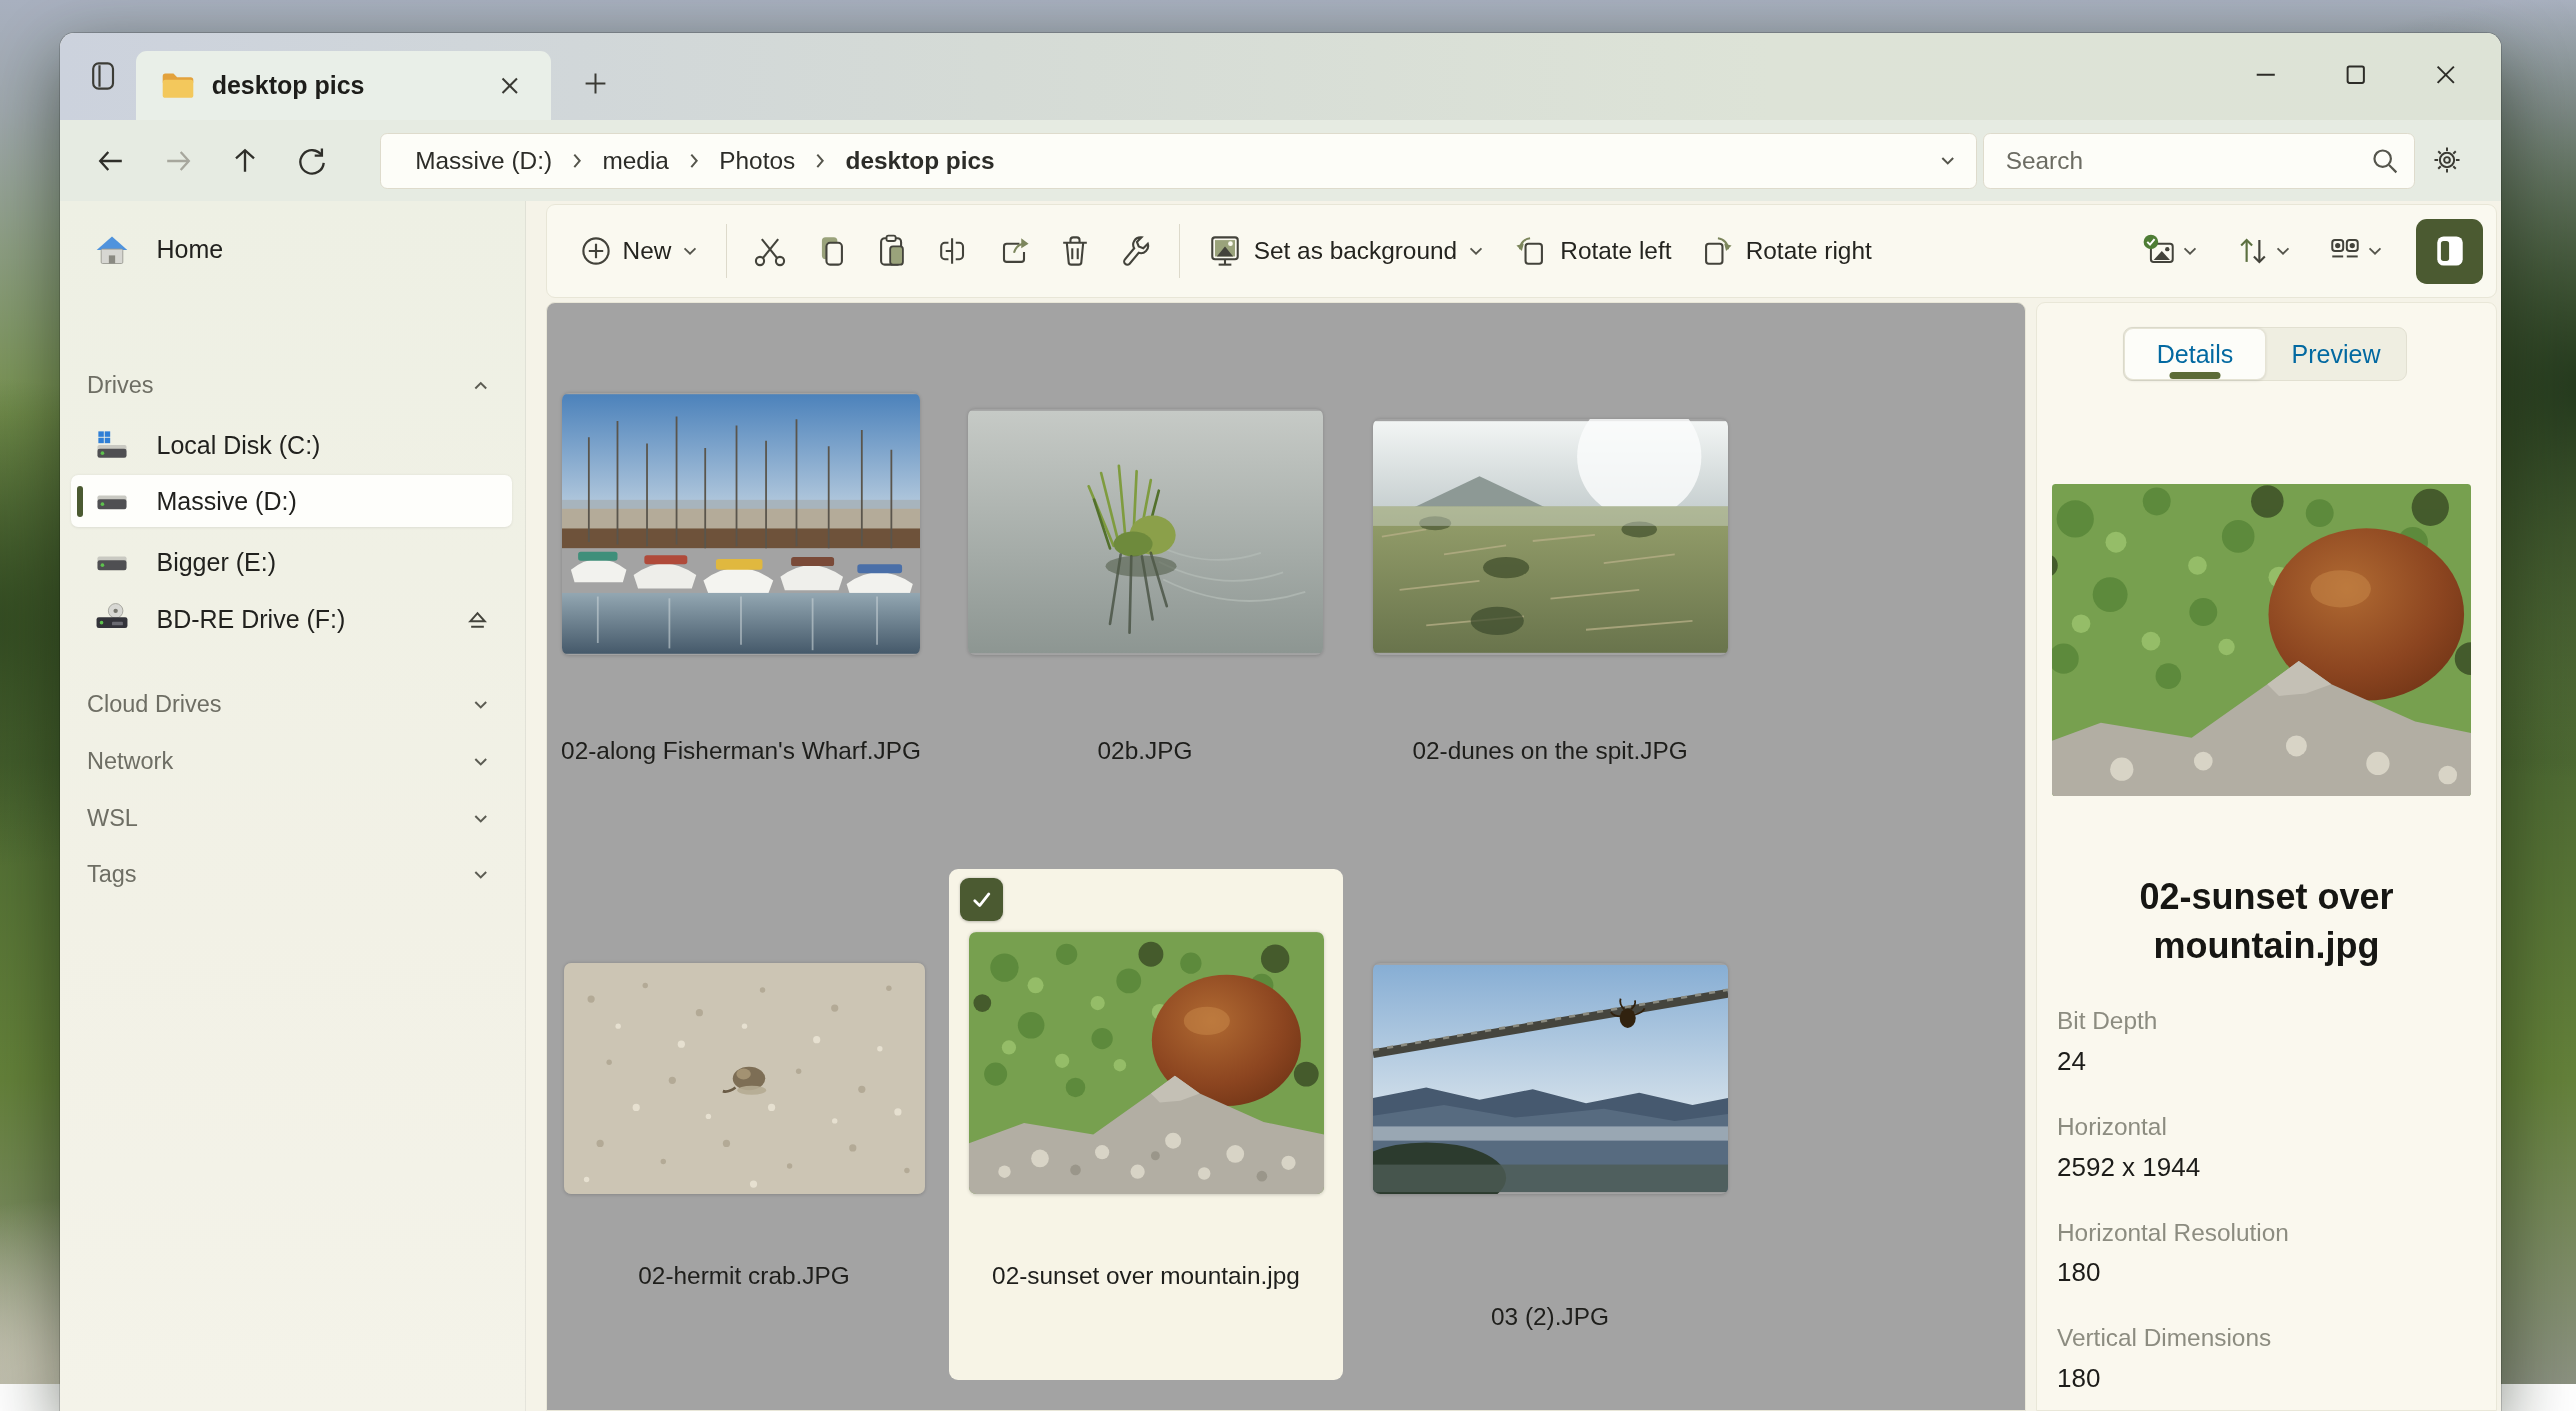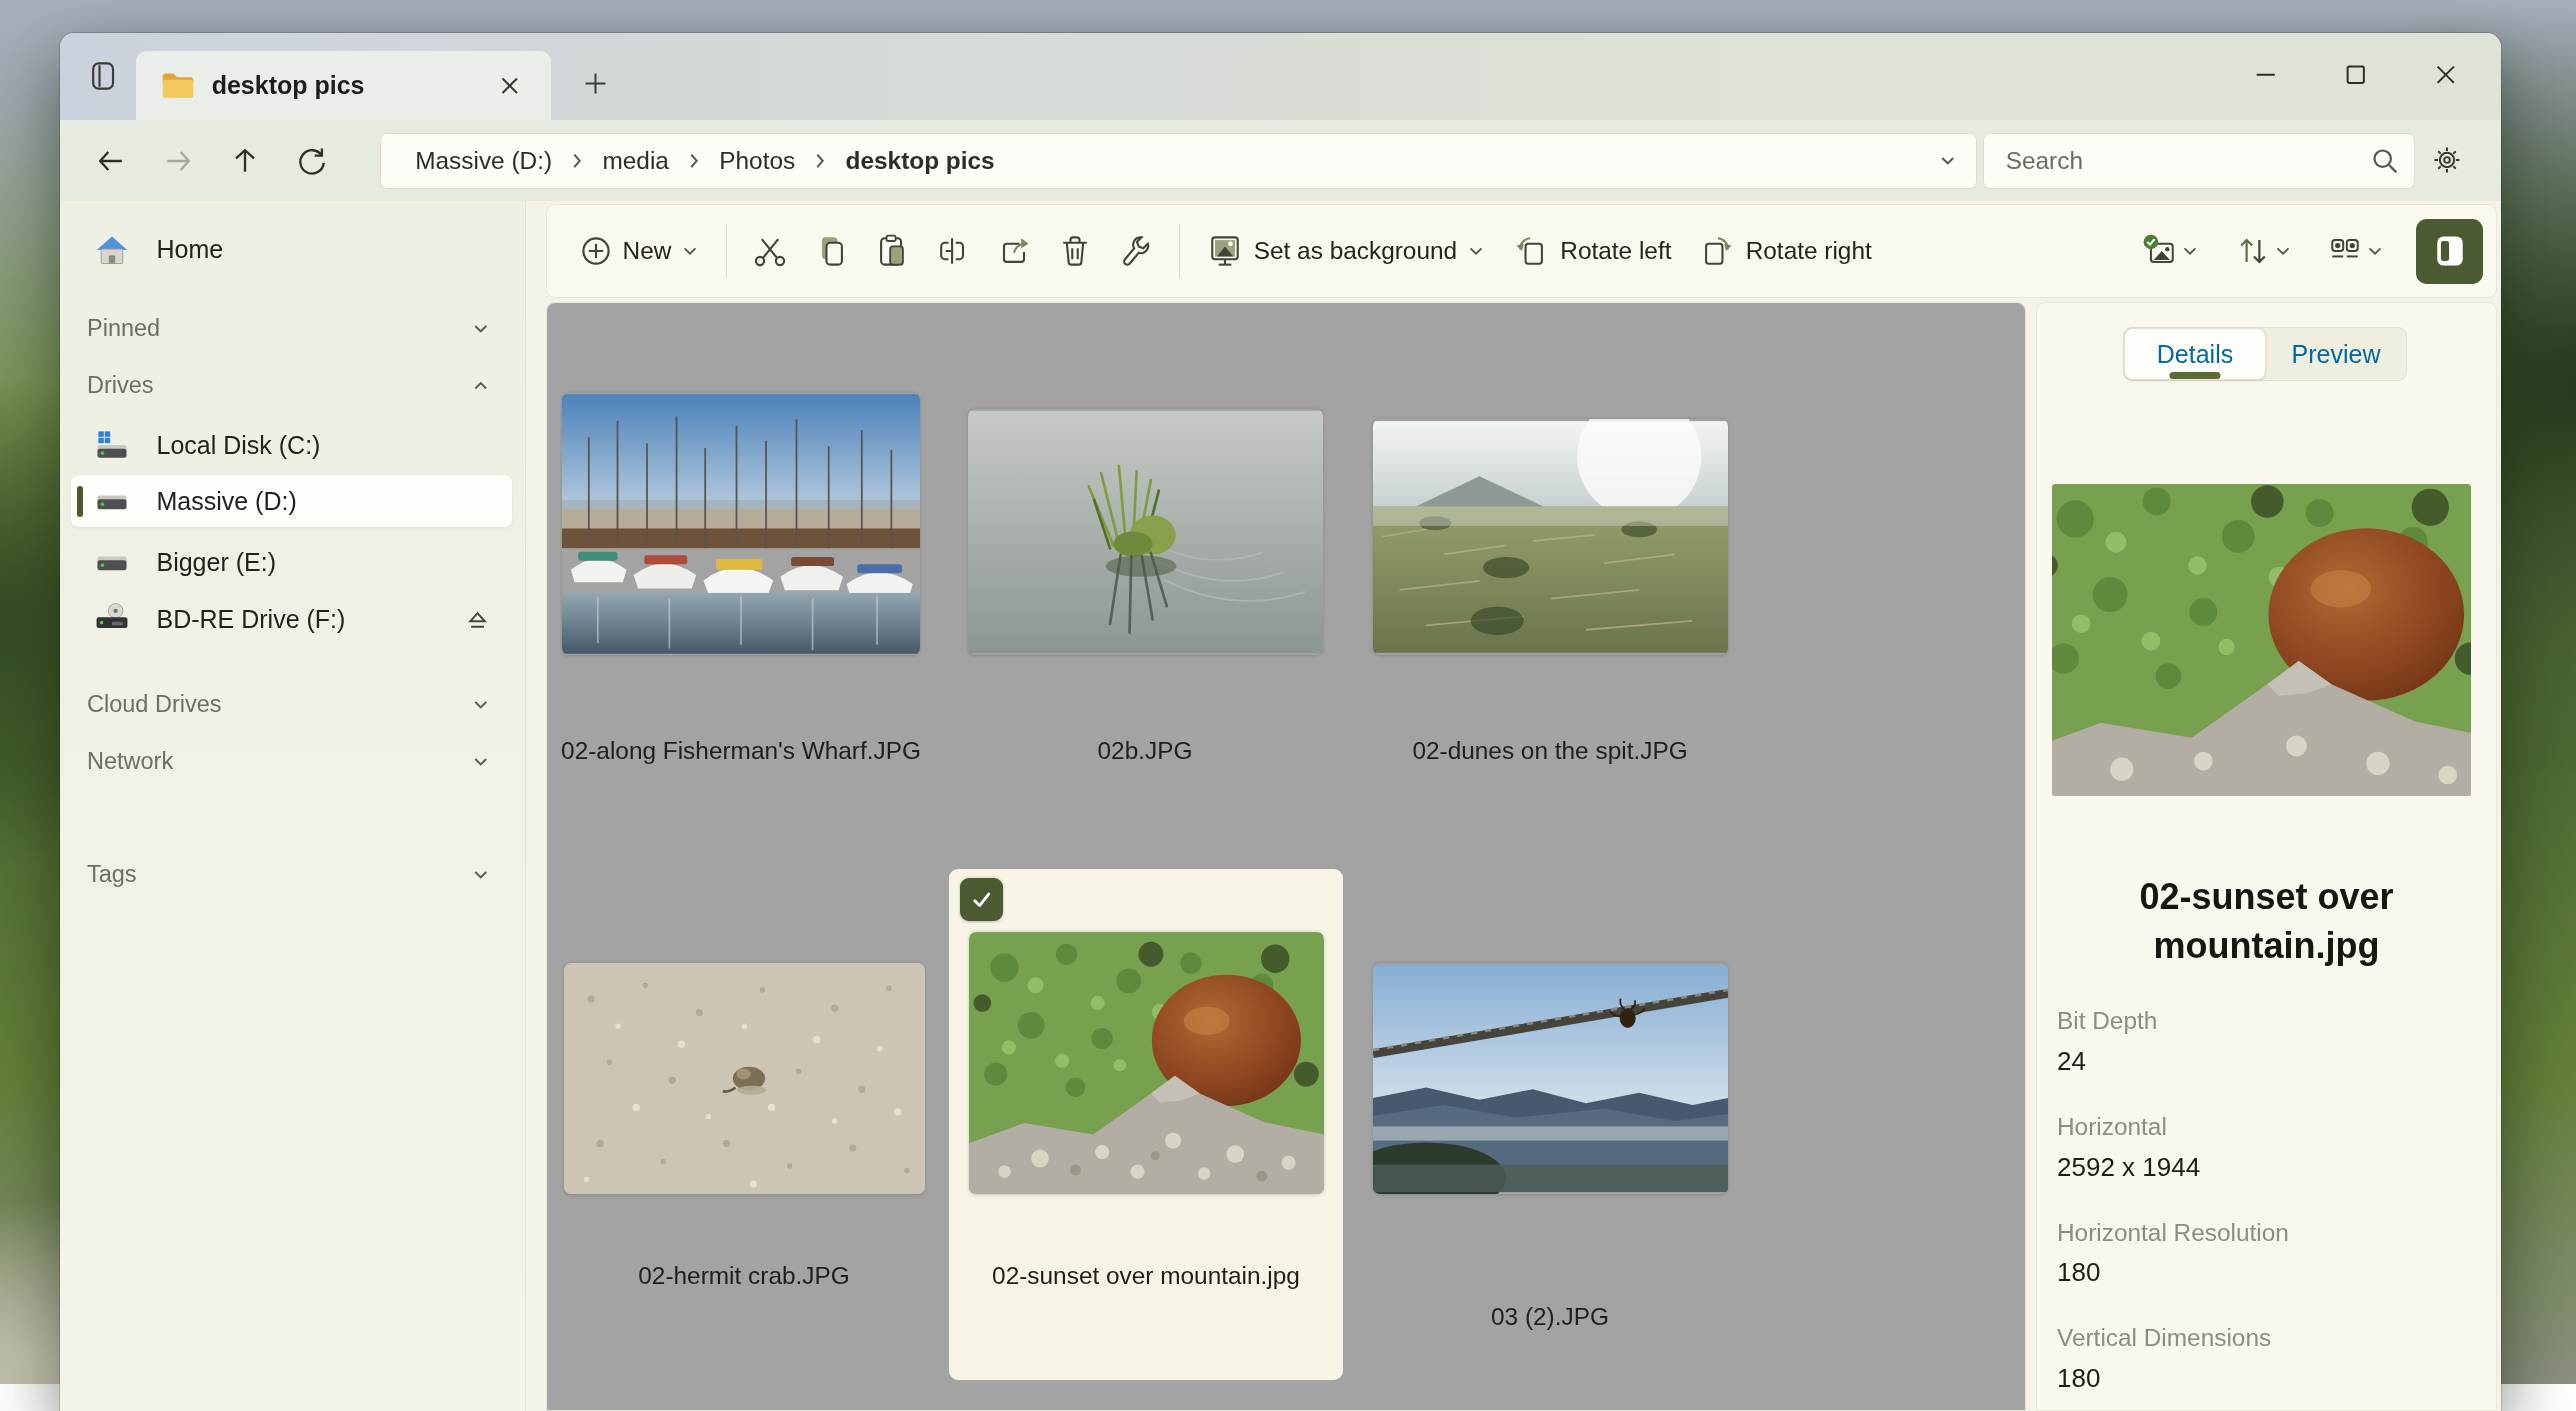--- a/index.html
+++ b/index.html
@@ -265,28 +265,20 @@
       <span class="icon">
         <svg width="36" height="36" viewBox="0 0 40 40">
           <polygon points="20,5 3,20 37,20" fill="#4f93dd"></polygon>
           <rect x="8" y="19" width="24" height="16" rx="1.5" fill="#d7d7d2" stroke="#9a9a92"></rect>
           <rect x="16.5" y="26" width="7" height="9" fill="#8a8a82"></rect>
         </svg>
       </span>
       <span class="lbl">Home</span>
     </div>
 
-    <div class="side-section" style="top:103px">
-      <span class="lbl">Pinned</span>
-      <span class="chev">
-        <svg width="23.5" height="23.5" viewBox="0 0 26 26" fill="none" stroke="#5c5c53" stroke-width="2.2">
-              <polyline points="7,10 13,16 19,10"></polyline>
-            </svg>
-      </span>
-    </div>
     <div class="side-section" style="top:160px">
       <span class="lbl">Drives</span>
       <span class="chev">
         <svg width="23.5" height="23.5" viewBox="0 0 26 26" fill="none" stroke="#5c5c53" stroke-width="2.2">
               <polyline points="7,16 13,10 19,16"></polyline>
             </svg>
       </span>
     </div>
 
     <div class="side-row" style="top:218px">
@@ -347,20 +339,28 @@
     <div class="side-section" style="top:479px">
       <span class="lbl">Cloud Drives</span>
       <span class="chev">
         <svg width="23.5" height="23.5" viewBox="0 0 26 26" fill="none" stroke="#5c5c53" stroke-width="2.2">
               <polyline points="7,10 13,16 19,10"></polyline>
             </svg>
       </span>
     </div>
     <div class="side-section" style="top:536px">
       <span class="lbl">Network</span>
+      <span class="chev">
+        <svg width="23.5" height="23.5" viewBox="0 0 26 26" fill="none" stroke="#5c5c53" stroke-width="2.2">
+              <polyline points="7,10 13,16 19,10"></polyline>
+            </svg>
+      </span>
+    </div>
+    <div class="side-section" style="top:593px">
+      <span class="lbl">WSL</span>
       <span class="chev">
         <svg width="23.5" height="23.5" viewBox="0 0 26 26" fill="none" stroke="#5c5c53" stroke-width="2.2">
               <polyline points="7,10 13,16 19,10"></polyline>
             </svg>
       </span>
     </div>
     <div class="side-section" style="top:649px">
       <span class="lbl">Tags</span>
       <span class="chev">
         <svg width="23.5" height="23.5" viewBox="0 0 26 26" fill="none" stroke="#5c5c53" stroke-width="2.2">

